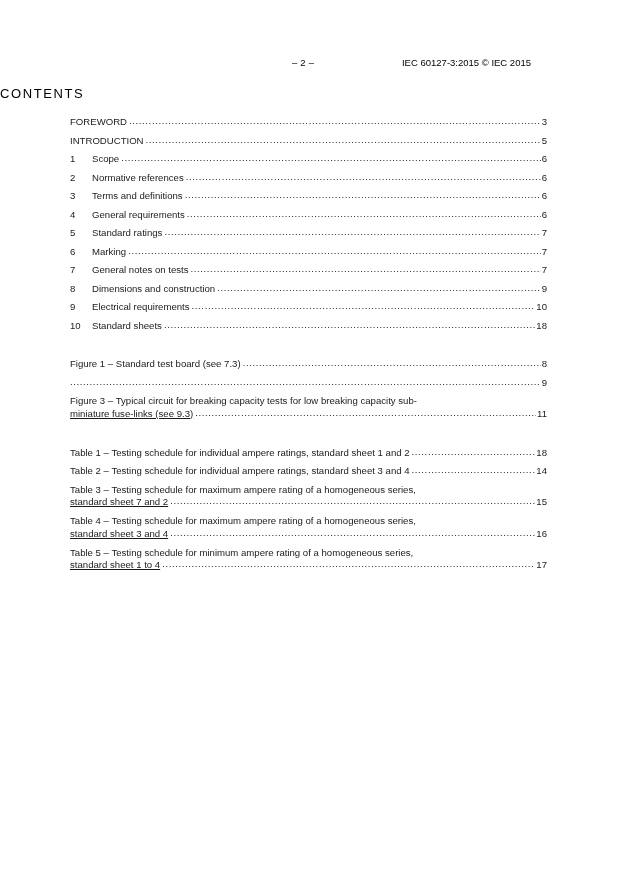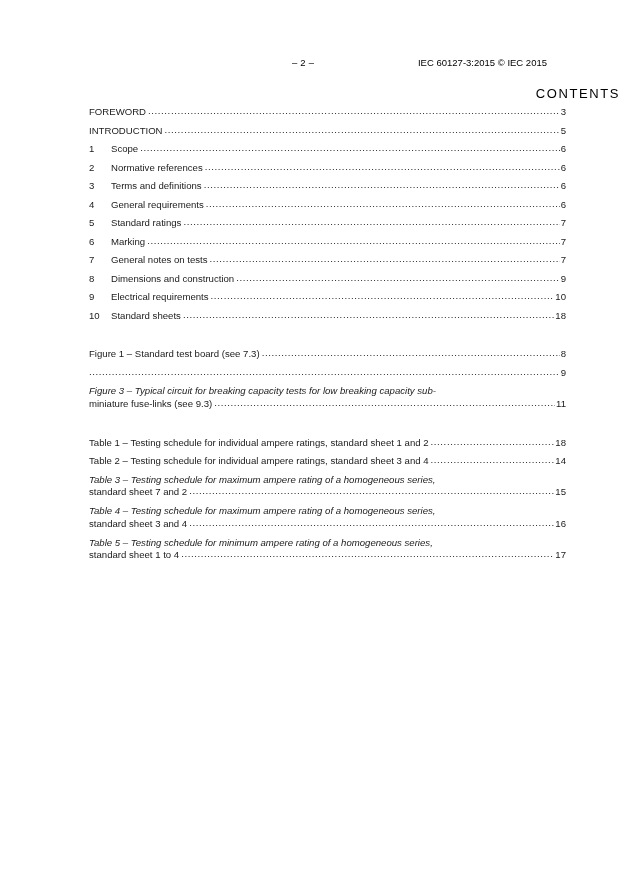--- a/index.html
+++ b/index.html
@@ -40,45 +40,44 @@
   }
   .header-page {
     position: absolute;
     left: 222px;
     top: 0;
     font-size: 9.5px;
     letter-spacing: 0.2px;
   }
   .header-right {
     position: absolute;
-    right: 0;
+    right: 16px;
     top: 0;
     font-size: 9.5px;
     white-space: nowrap;
   }
 
   
   .contents-title {
     position: absolute;
     top: 86px;
     left: 0;
     width: 620px;
-    text-align: right;
+    text-align: left;
     font-size: 13px;
     letter-spacing: 1.6px;
     color: #000;
   }
 
   
   .toc {
     position: absolute;
     left: 70px;
-    top: 106px;
+    top: 116px;
     width: 477px;
-    margin-left: 19px;
   }
 
   .toc-row {
     display: flex;
     align-items: flex-end;
     font-size: 9.6px;
     line-height: 12px;
     color: #1a1a1a;
     margin-bottom: 6.5px;
     white-space: nowrap;
@@ -111,30 +110,30 @@
   
   .toc-block {
     font-size: 9.6px;
     line-height: 12.5px;
     color: #1a1a1a;
     margin-bottom: 6.5px;
     position: relative;
   }
   .toc-block .line1 {
     white-space: nowrap;
-    font-style: italic;
   }
   .toc-block .line2 {
     display: flex;
     align-items: flex-end;
     white-space: nowrap;
   }
   .toc-block .line2 .label2 {
     flex: 0 0 auto;
     padding-right: 2px;
+    text-decoration: underline;
   }
   .toc-block .line2 .dots {
     flex: 1 1 auto;
     overflow: hidden;
     white-space: nowrap;
     letter-spacing: 0.6px;
     position: relative;
     bottom: 1px;
   }
   .toc-block .line2 .pg {

